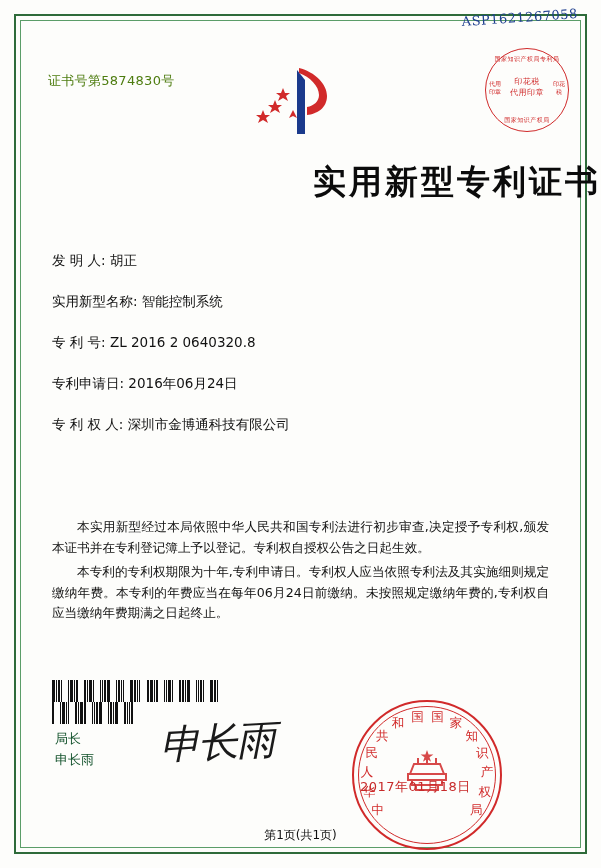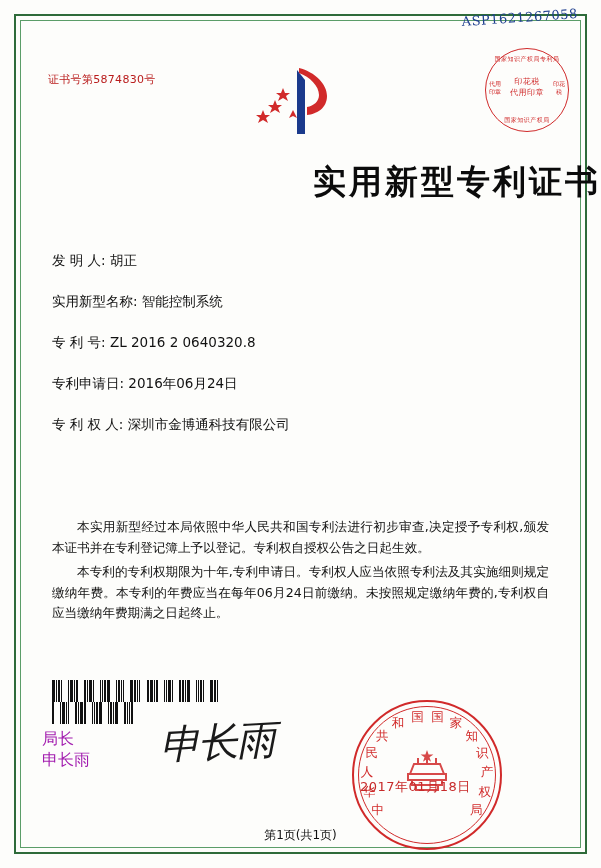--- a/index.html
+++ b/index.html
@@ -43,22 +43,22 @@
     letter-spacing: 0.5px;
     transform: rotate(-4deg);
     transform-origin: right top;
     white-space: nowrap;
   }
   
   .cert-no {
     position: absolute;
     left: 48px;
     top: 72px;
-    font-size: 11px;
-    color: #b91c1c;
+    font-size: 13px;
+    color: #4d7c0f;
     font-family: "DejaVu Sans", "Liberation Sans", sans-serif;
     letter-spacing: 0.3px;
   }
   
   .logo {
     position: absolute;
     left: 253px;
     top: 66px;
     width: 96px;
     height: 72px;
@@ -173,25 +173,25 @@
   .barcode span {
     display: inline-block;
     height: 22px;
     background: #111;
     margin-right: 1px;
     vertical-align: top;
   }
   
   .director {
     position: absolute;
-    left: 42px;
+    left: 55px;
     top: 728px;
-    font-size: 16px;
+    font-size: 13px;
     line-height: 21px;
-    color: #a21caf;
+    color: #14532d;
   }
   
   .signature {
     position: absolute;
     left: 160px;
     top: 715px;
     font-family: "DejaVu Serif", "Liberation Serif", serif;
     font-size: 40px;
     color: #1a1a1a;
     font-style: italic;

